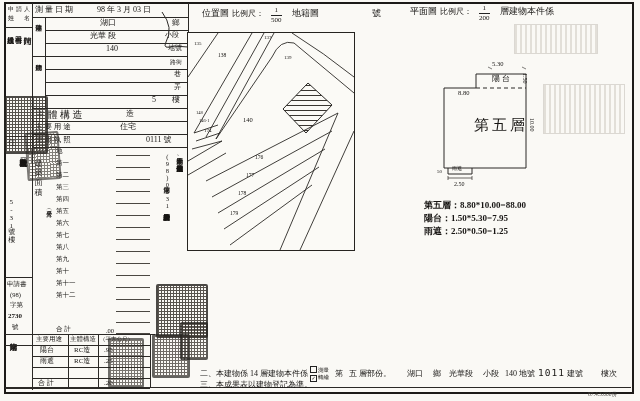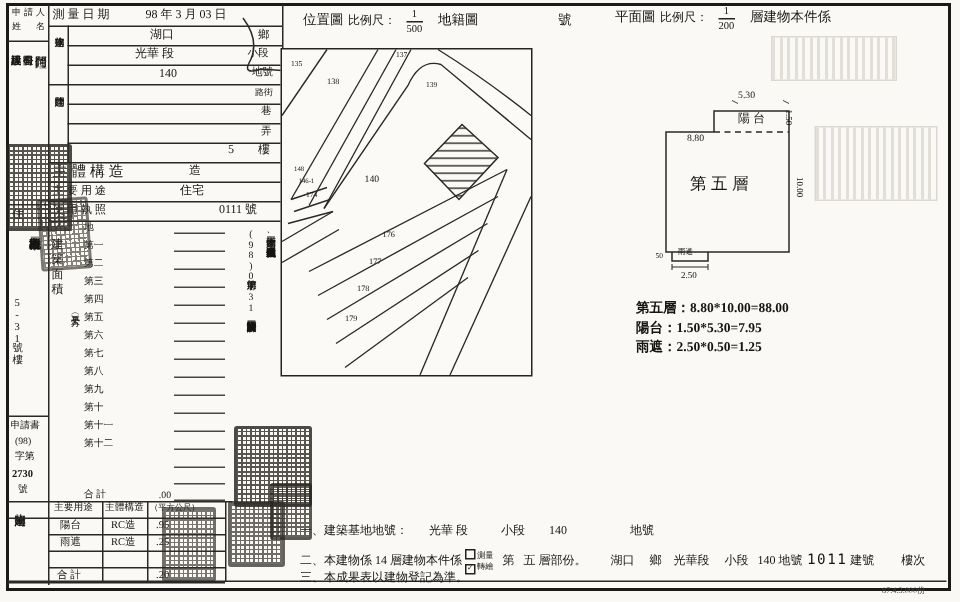--- a/index.html
+++ b/index.html
@@ -269,33 +269,30 @@
         <path d="M12,110 L12,116 L36,116 L36,110"></path>
         <path d="M12,120 L36,120 M12,118 L12,122 M36,118 L36,122" stroke-width="0.7"></path>
         <path d="M52,9 L56,11 M86,9 L90,11" stroke-width="0.6"></path>
       </g>
     </svg>
     <span class="t" style="left:56px;top:3px;font-size:6.5px;">5.30</span>
     <span class="t" style="left:56px;top:17px;font-size:8px;letter-spacing:2px;">陽台</span>
     <span class="t" style="left:92px;top:15px;font-size:6px;transform:rotate(90deg);transform-origin:left top;">1.50</span>
     <span class="t" style="left:22px;top:32px;font-size:6.5px;">8.80</span>
     <span class="t" style="left:99px;top:60px;font-size:6px;transform:rotate(90deg);transform-origin:left top;">10.00</span>
-    <span class="t" style="left:24px;top:60px;font-size:11px;letter-spacing:3px;">第五層</span>
+    <span class="t" style="left:38px;top:60px;font-size:15px;letter-spacing:3px;">第五層</span>
     <span class="t" style="left:16px;top:108px;font-size:5px;">雨遮</span>
     <span class="t" style="left:18px;top:123px;font-size:6px;">2.50</span>
     <span class="t" style="left:1px;top:111px;font-size:5px;">50</span>
   </div>
 
   <div class="t" style="left:424px;top:201px;font-size:9px;font-weight:600;">第五層：8.80*10.00=88.00</div>
   <div class="t" style="left:424px;top:214px;font-size:9px;font-weight:600;">陽台：1.50*5.30=7.95</div>
   <div class="t" style="left:424px;top:227px;font-size:9px;font-weight:600;">雨遮：2.50*0.50=1.25</div>
 
-  <div class="t" style="left:200px;top:350px;font-size:8px;">
-    <span>一、建築基地地號：</span><span style="margin-left:14px;">光華 段</span><span style="margin-left:22px;">小段</span><span style="margin-left:16px;">140</span><span style="margin-left:42px;">地號</span>
-  </div>
   <div class="t" style="left:200px;top:366px;font-size:8px;">
     <span>二、本建物係</span><span style="margin:0 2px;">14</span><span>層建物本件係</span><span class="cb"><span style="display:block;"><span class="bx"></span><span>測量</span></span><span style="display:block;"><span class="bx">✓</span><span>轉繪</span></span></span><span style="margin-left:4px;">第</span><span style="margin-left:6px;">五</span><span style="margin-left:2px;">層部份。</span><span style="margin-left:16px;">湖口</span><span style="margin-left:10px;">鄉</span><span style="margin-left:8px;">光華段</span><span style="margin-left:10px;">小段</span><span style="margin-left:6px;">140</span><span style="margin-left:2px;">地號</span><span class="hand" style="margin-left:3px;">1011</span><span style="margin-left:2px;">建號</span><span style="margin-left:18px;">樓次</span>
   </div>
   <div class="t" style="left:200px;top:381px;font-size:8px;text-align:center;">三、本成果表以建物登記為準。</div>
 
   <div class="seal" style="left:4px;top:96px;width:40px;height:54px;"></div>
   <div class="seal" style="left:26px;top:132px;width:30px;height:44px;transform:rotate(-4deg);opacity:.6;"></div>
   <div class="seal" style="left:156px;top:284px;width:48px;height:50px;"></div>
   <div class="seal" style="left:108px;top:338px;width:32px;height:46px;opacity:.65;"></div>
   <div class="seal" style="left:152px;top:334px;width:34px;height:40px;opacity:.7;"></div>

